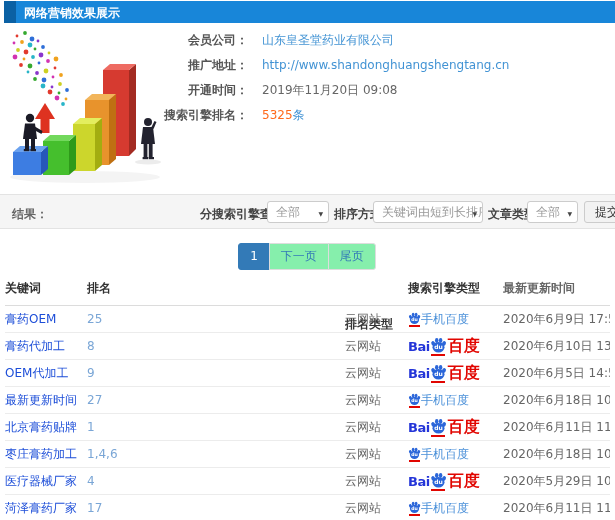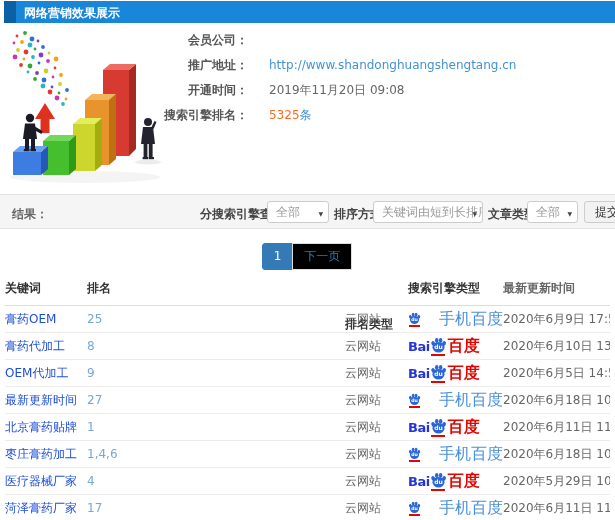--- a/index.html
+++ b/index.html
@@ -7,58 +7,58 @@
     width:615px;height:520px;overflow:hidden;background:#fff;position:relative;
     font-family:"DejaVu Sans","Liberation Sans",sans-serif;font-size:12px;color:#333;
   }
   
   .topbar{position:absolute;top:1px;left:4px;width:615px;height:22px;background:#1886d9;}
   .topbar-accent{position:absolute;left:0;top:0;width:12px;height:22px;background:#0b61a4;}
   .topbar-title{position:absolute;left:20px;top:4px;color:#fff;font-weight:bold;font-size:12px;}
   
   .chart-img{position:absolute;left:5px;top:30px;width:180px;height:158px;}
   .info-rows{position:absolute;left:140px;top:34px;width:470px;}
-  .info-row{display:flex;align-items:flex-start;margin-bottom:12px;line-height:13px;gap:7px;}
+  .info-row{display:flex;align-items:flex-start;margin-bottom:12px;line-height:13px;}
   .ilabel{width:108px;text-align:right;font-weight:bold;color:#555;}
   .ivalue{margin-left:14px;color:#666;}
   .link{color:#4293d4;text-decoration:none;cursor:pointer;}
   .count-orange{color:#ff6a1c;}
   .count-unit{color:#4293d4;}
   
   .filter-bar{position:absolute;left:0;top:194px;width:615px;height:35px;background:#f5f5f5;
     border-top:1px solid #e3e3e3;border-bottom:1px solid #e3e3e3;box-sizing:border-box;}
   .flabel{position:absolute;top:11px;font-weight:bold;color:#444;white-space:nowrap;text-align:right;}
   .fselect{position:absolute;top:6px;height:22px;background:#fff;border:1px solid #ccc;border-radius:3px;
     box-sizing:border-box;display:flex;align-items:center;padding:0 0 0 8px;color:#999;cursor:pointer;white-space:nowrap;overflow:hidden;}
   .caret{position:absolute;right:5px;top:8px;font-size:6px;color:#444;}
   .submit-btn{position:absolute;left:584px;top:6px;width:46px;height:22px;background:#f2f2f2;border:1px solid #ccc;
     border-radius:3px;box-sizing:border-box;color:#333;text-align:center;line-height:20px;cursor:pointer;}
   
   .pagination{position:absolute;left:0;top:243px;width:615px;display:flex;justify-content:center;}
-  .page-btn{border:1px solid #ddd;background:#000000;color:#337ab7;padding:6px 11px;margin-left:-1px;cursor:pointer;line-height:13px;}
+  .page-btn{border:1px solid #ddd;background:#86efac;color:#337ab7;padding:6px 11px;margin-left:-1px;cursor:pointer;line-height:13px;}
   .page-btn.active{background:#337ab7;border-color:#337ab7;color:#fff;border-radius:3px 0 0 3px;}
   .page-btn.last{border-radius:0 3px 3px 0;}
   
   .rtable{position:absolute;left:5px;top:280px;width:605px;}
   .thead{display:flex;align-items:flex-start;height:25px;border-bottom:1px solid #dcdcdc;font-weight:bold;color:#333;}
   .trow{display:flex;align-items:center;height:26px;border-bottom:1px solid #ececec;}
   .c{box-sizing:border-box;white-space:nowrap;overflow:hidden;}
   .c1{width:80px;}
   .c2{width:260px;padding-left:2px;}
   .c3{width:55px;color:#666;}
   .c4{width:103px;padding-left:8px;}
   .c5{flex:1;color:#666;}
   .thead .c3{color:#333;margin-top:36px;}
   .keyword{color:#1d4ed8;}
   .rank-link{color:#7aa6d6;cursor:pointer;text-decoration:none;}
   
   .mb-logo,.bd-logo{display:inline-flex;align-items:center;}
   .paw-wrap{display:inline-flex;flex-direction:column;align-items:center;line-height:0;}
   .redline{display:block;height:2px;width:80%;background:#e10601;margin-top:0px;}
-  .mb-label{color:#4a90d9;margin-left:18px;font-size:16px;}
+  .mb-label{color:#4a90d9;margin-left:0;font-size:12px;}
   .bd-bai{color:#2435d8;font-weight:bold;font-size:13px;letter-spacing:-0.5px;}
   .bd-cn{color:#e10601;font-weight:bold;font-size:16px;margin-left:1px;}
 </style>
 </head>
 <body>
 
 <div class="topbar">
   <div class="topbar-accent"></div>
   <span class="topbar-title">网络营销效果展示</span>
 </div>
@@ -148,20 +148,21 @@
       <circle cx="62" cy="60" r="1.9" fill="#2f6fd8"></circle>
       <circle cx="52" cy="68" r="2.4" fill="#d233b2"></circle>
       <circle cx="61" cy="69" r="1.4" fill="#f0a21e"></circle>
       <circle cx="58" cy="74" r="1.9" fill="#28b5c8"></circle>
     </g>
 </svg>
 
 <div class="info-rows">
   <div class="info-row">
     <span class="ilabel">会员公司：</span>
+    <a class="ivalue link">山东皇圣堂药业有限公司</a>
   </div>
   <div class="info-row">
     <span class="ilabel">推广地址：</span>
     <a class="ivalue link">http://www.shandonghuangshengtang.cn</a>
   </div>
   <div class="info-row">
     <span class="ilabel">开通时间：</span>
     <span class="ivalue">2019年11月20日 09:08</span>
   </div>
   <div class="info-row">
@@ -188,20 +189,21 @@
   <div class="fselect" style="left:527px;width:51px;">
     <span>全部</span>
     <span class="caret">▼</span>
   </div>
   <div class="submit-btn">提交</div>
 </div>
 
 <div class="pagination">
   <span class="page-btn active">1</span>
   <span class="page-btn">下一页</span>
+  <span class="page-btn last">尾页</span>
 </div>
 
 <div class="rtable">
   <div class="thead">
     <div class="c c1">关键词</div>
     <div class="c c2">排名</div>
     <div class="c c3">排名类型</div>
     <div class="c c4">搜索引擎类型</div>
     <div class="c c5">最新更新时间</div>
   </div>

